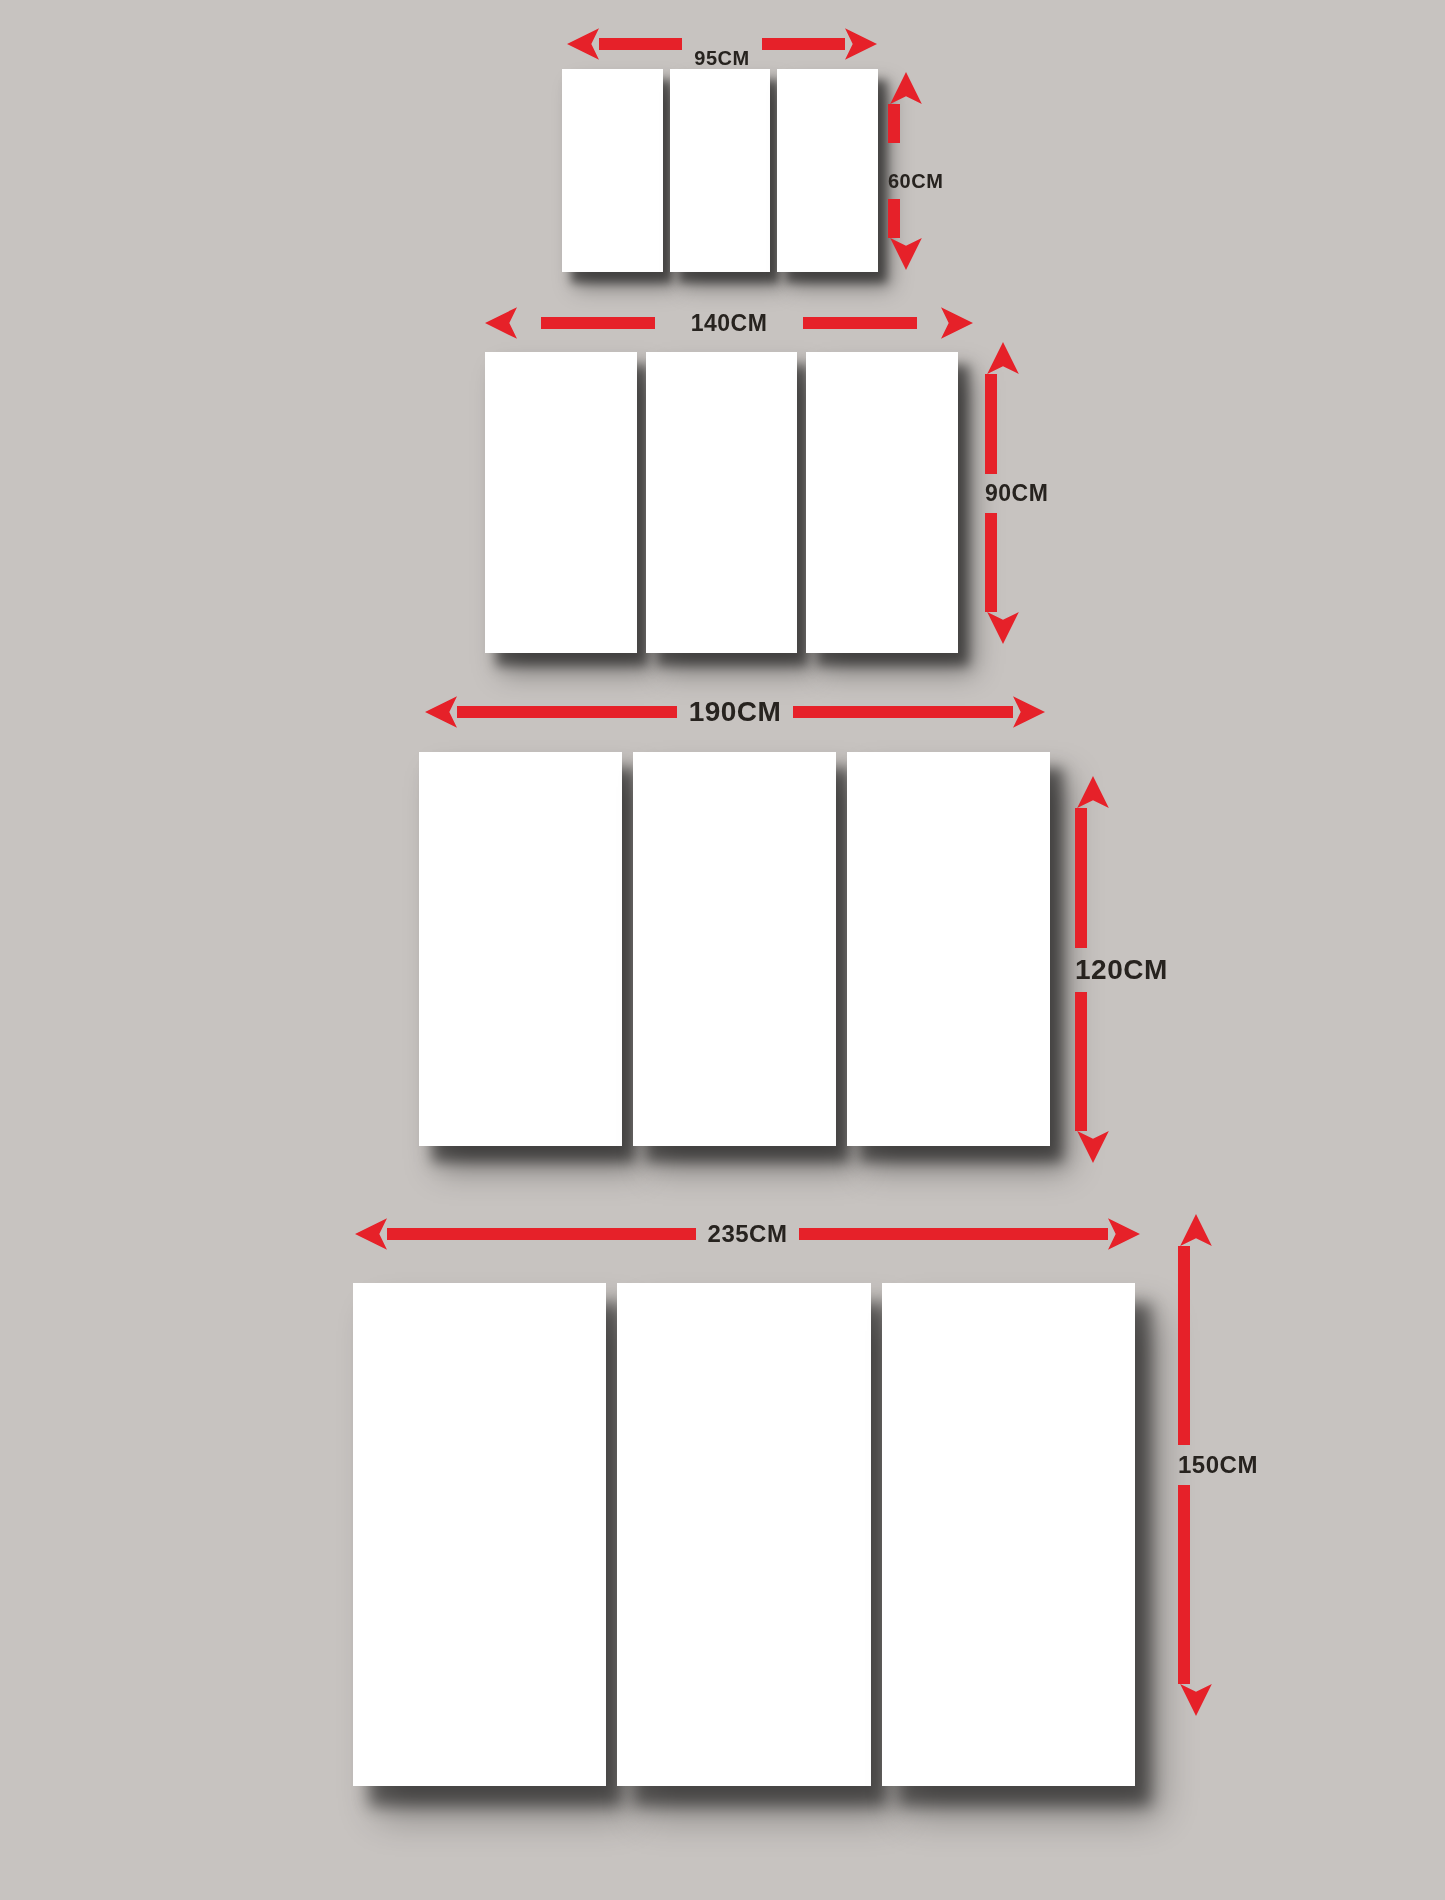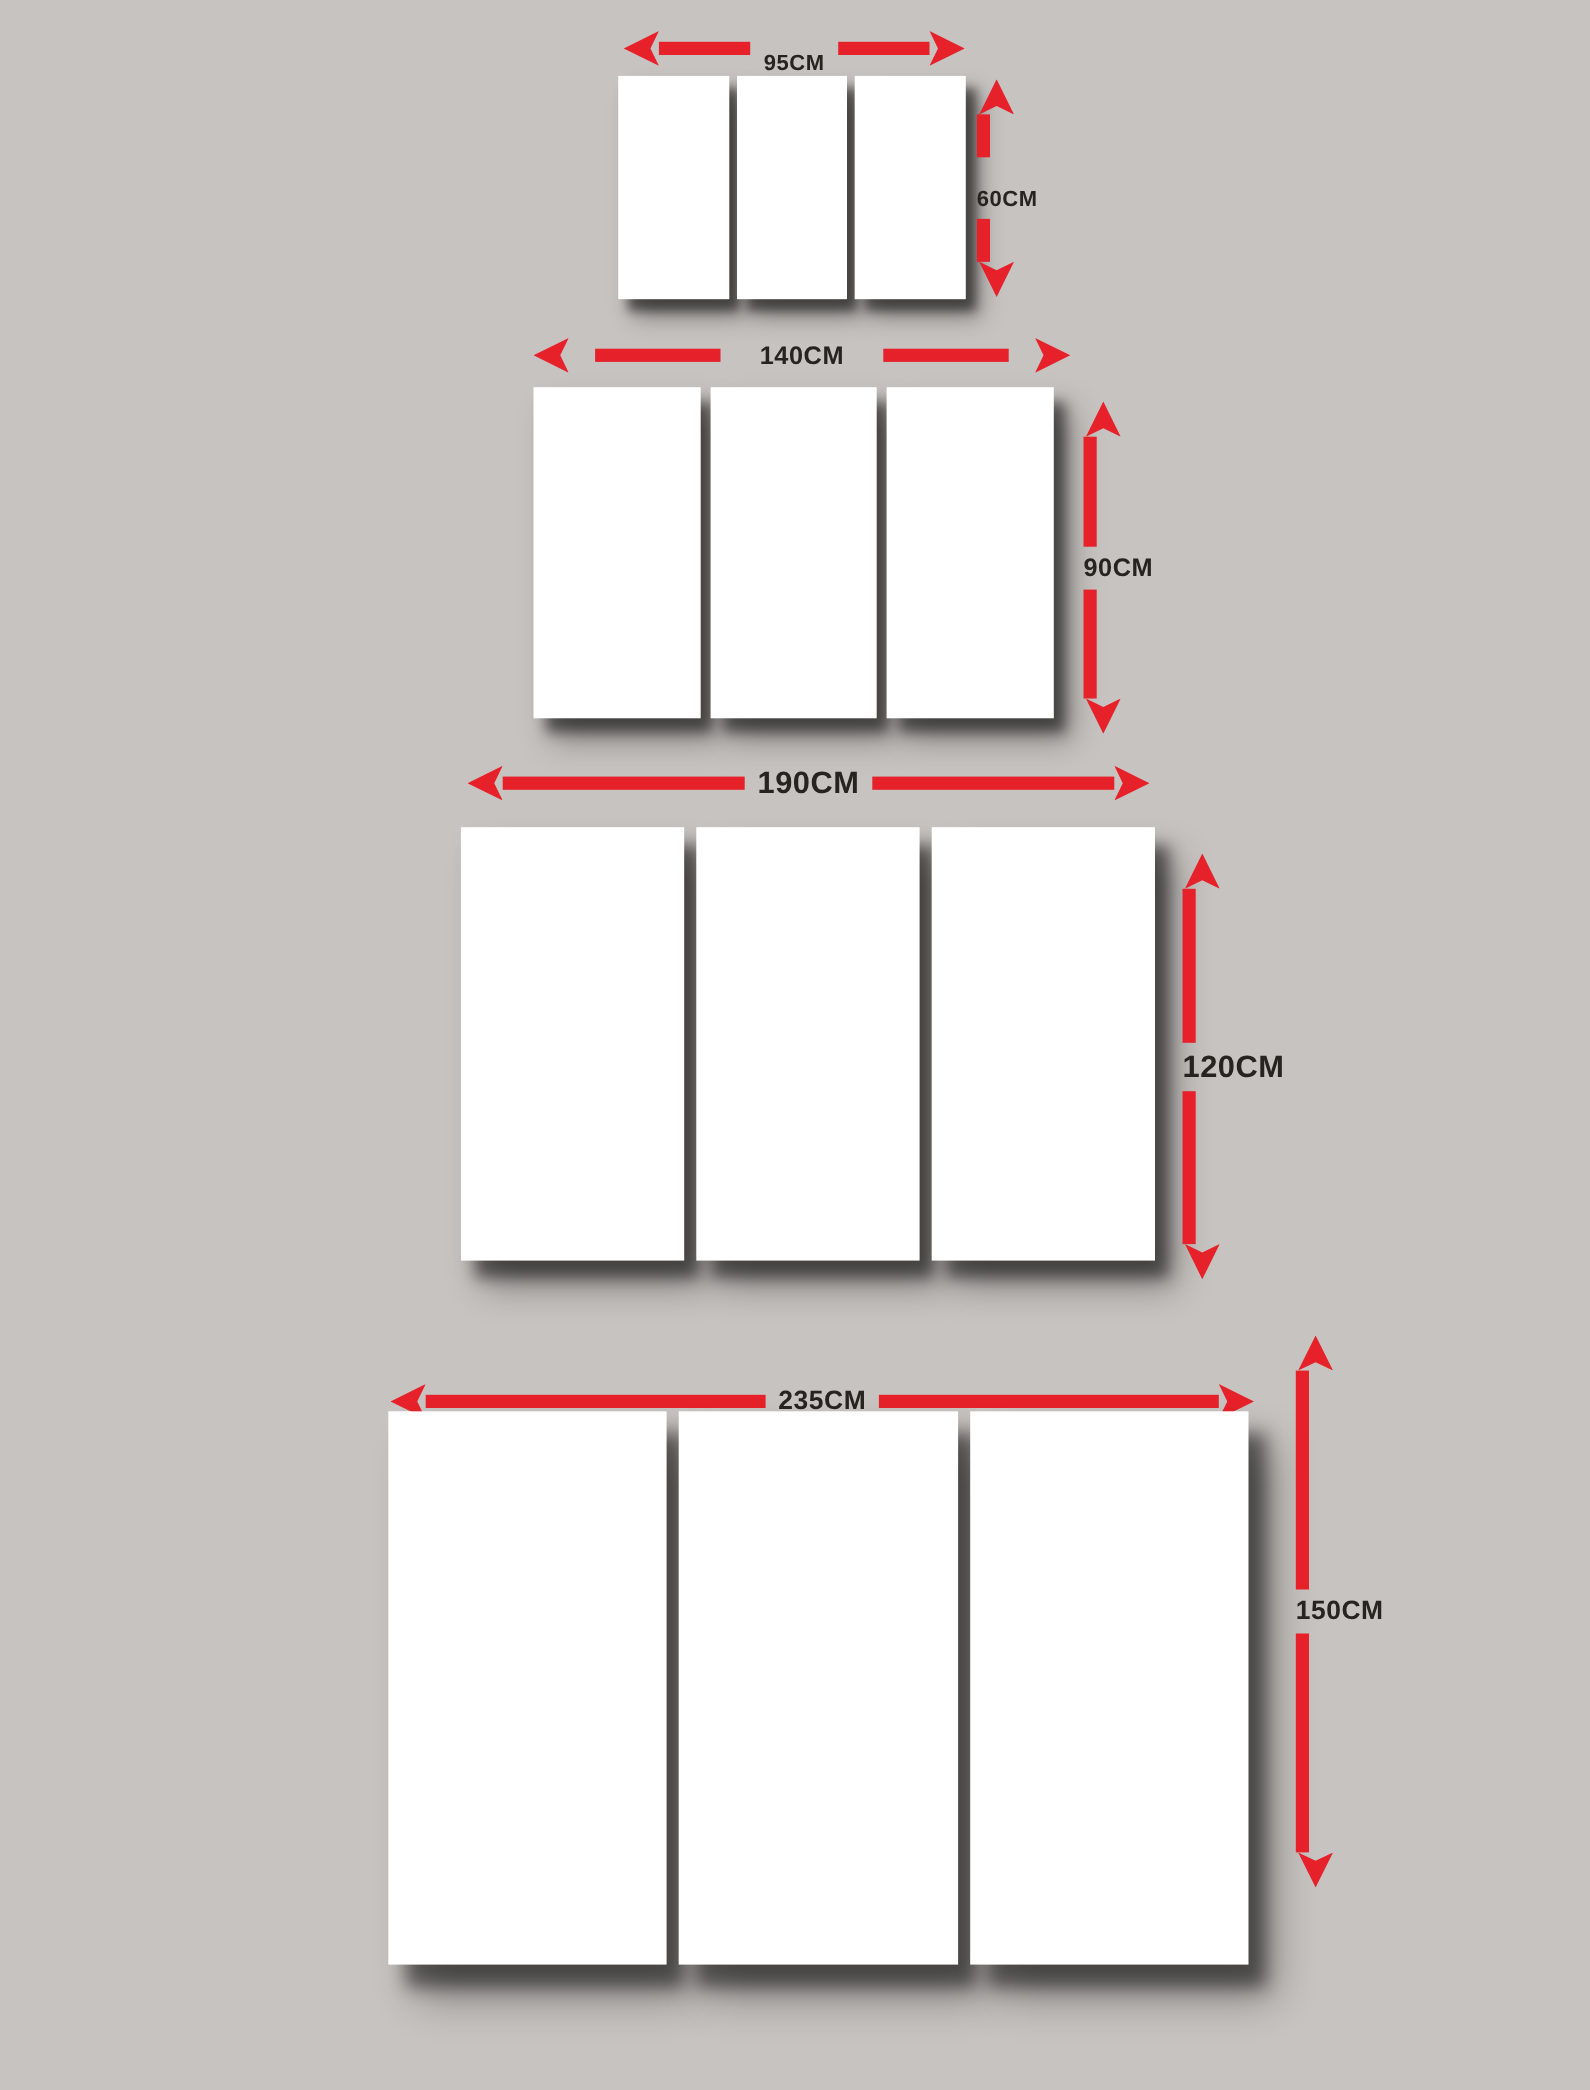--- a/index.html
+++ b/index.html
@@ -70,31 +70,31 @@
   }
   
   .g1 .harrow{ left:567px; top:26px;  width:310px; }
   .g1 .panels{ left:562px; top:69px;  width:316px; height:203px; gap:7px; }
   .g1 .varrow{ left:888px; top:72px;  height:198px; }
   .g1 .dim-label{ font-size:20px;margin-top:28px; }
   .g1 .panel{ box-shadow:9px 11px 9px rgba(0,0,0,.50), 13px 16px 20px rgba(0,0,0,.35); }
   
   .g2 .harrow{ left:485px; top:305px; width:488px;gap:24px; }
   .g2 .panels{ left:485px; top:352px; width:473px; height:301px; gap:9px; }
-  .g2 .varrow{ left:985px; top:365px; height:302px; }
+  .g2 .varrow{ left:985px; top:342px; height:302px; }
   .g2 .dim-label{ font-size:23px; }
   .g2 .panel{ box-shadow:11px 13px 11px rgba(0,0,0,.50), 16px 20px 26px rgba(0,0,0,.35); }
   
   .g3 .harrow{ left:425px; top:694px; width:620px; }
   .g3 .panels{ left:419px; top:752px; width:631px; height:394px; gap:11px; }
   .g3 .varrow{ left:1075px; top:776px; height:387px; }
   .g3 .dim-label{ font-size:28px; }
   .g3 .panel{ box-shadow:13px 16px 13px rgba(0,0,0,.50), 19px 24px 30px rgba(0,0,0,.35); }
   
-  .g4 .harrow{ left:355px; top:1256px; width:785px; }
+  .g4 .harrow{ left:355px; top:1216px; width:785px; }
   .g4 .panels{ left:353px; top:1283px; width:782px; height:503px; gap:11px; }
   .g4 .varrow{ left:1178px; top:1214px; height:502px; }
   .g4 .dim-label{ font-size:24px; }
   .g4 .panel{ box-shadow:16px 20px 15px rgba(0,0,0,.48), 24px 30px 36px rgba(0,0,0,.33); }
 </style>
 </head>
 <body>
 
 <div class="stage">
 

